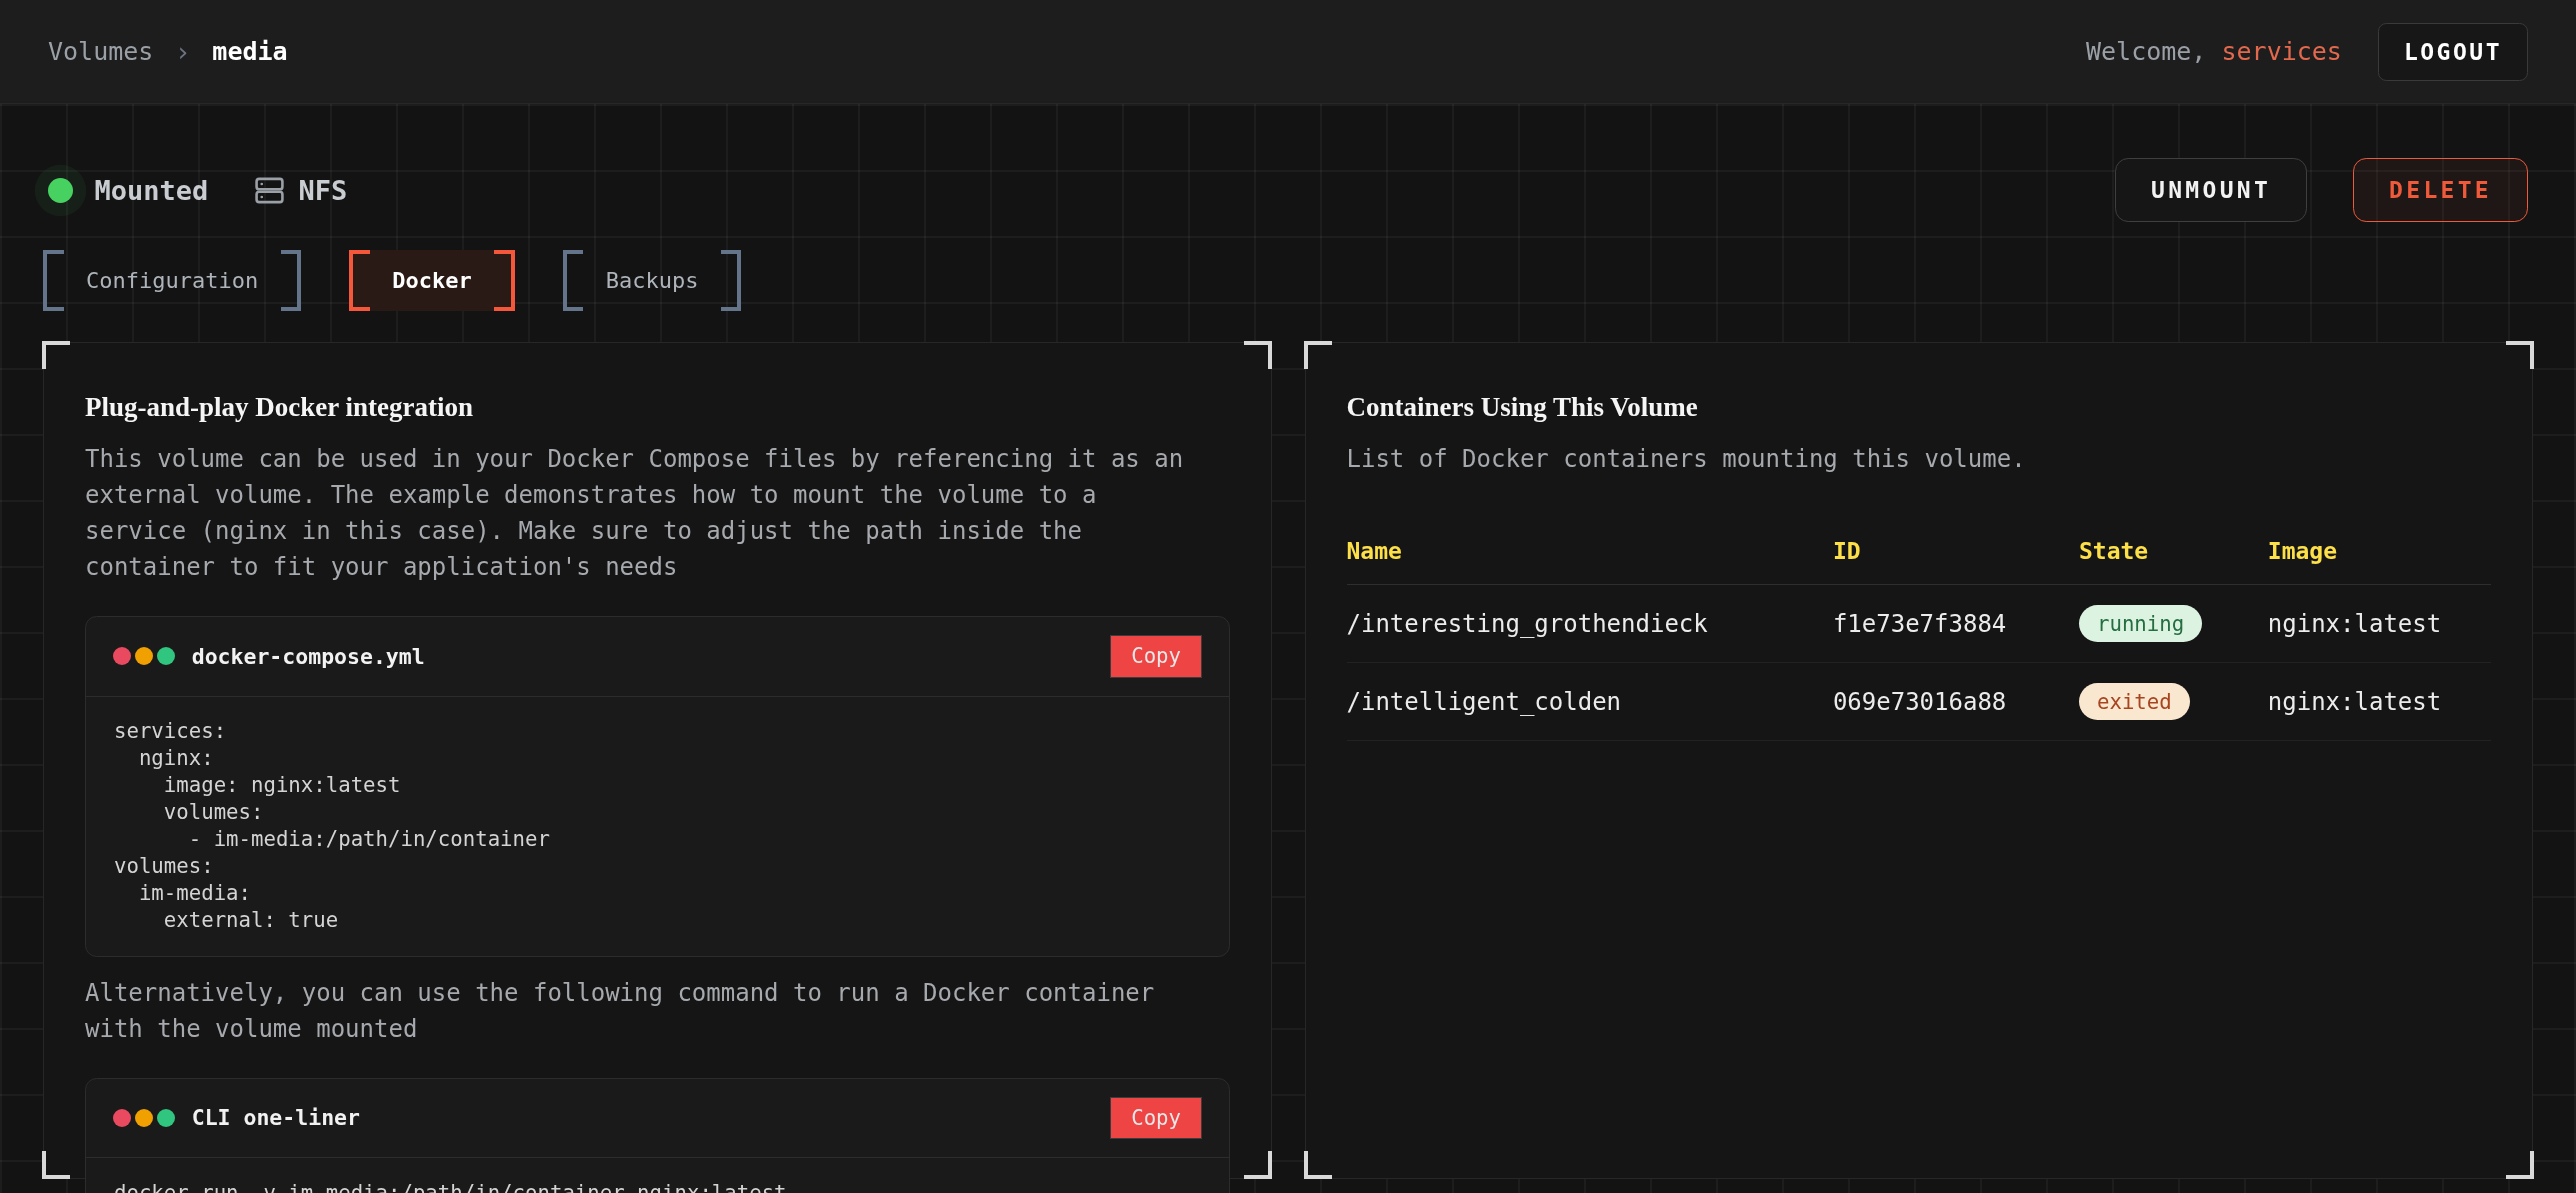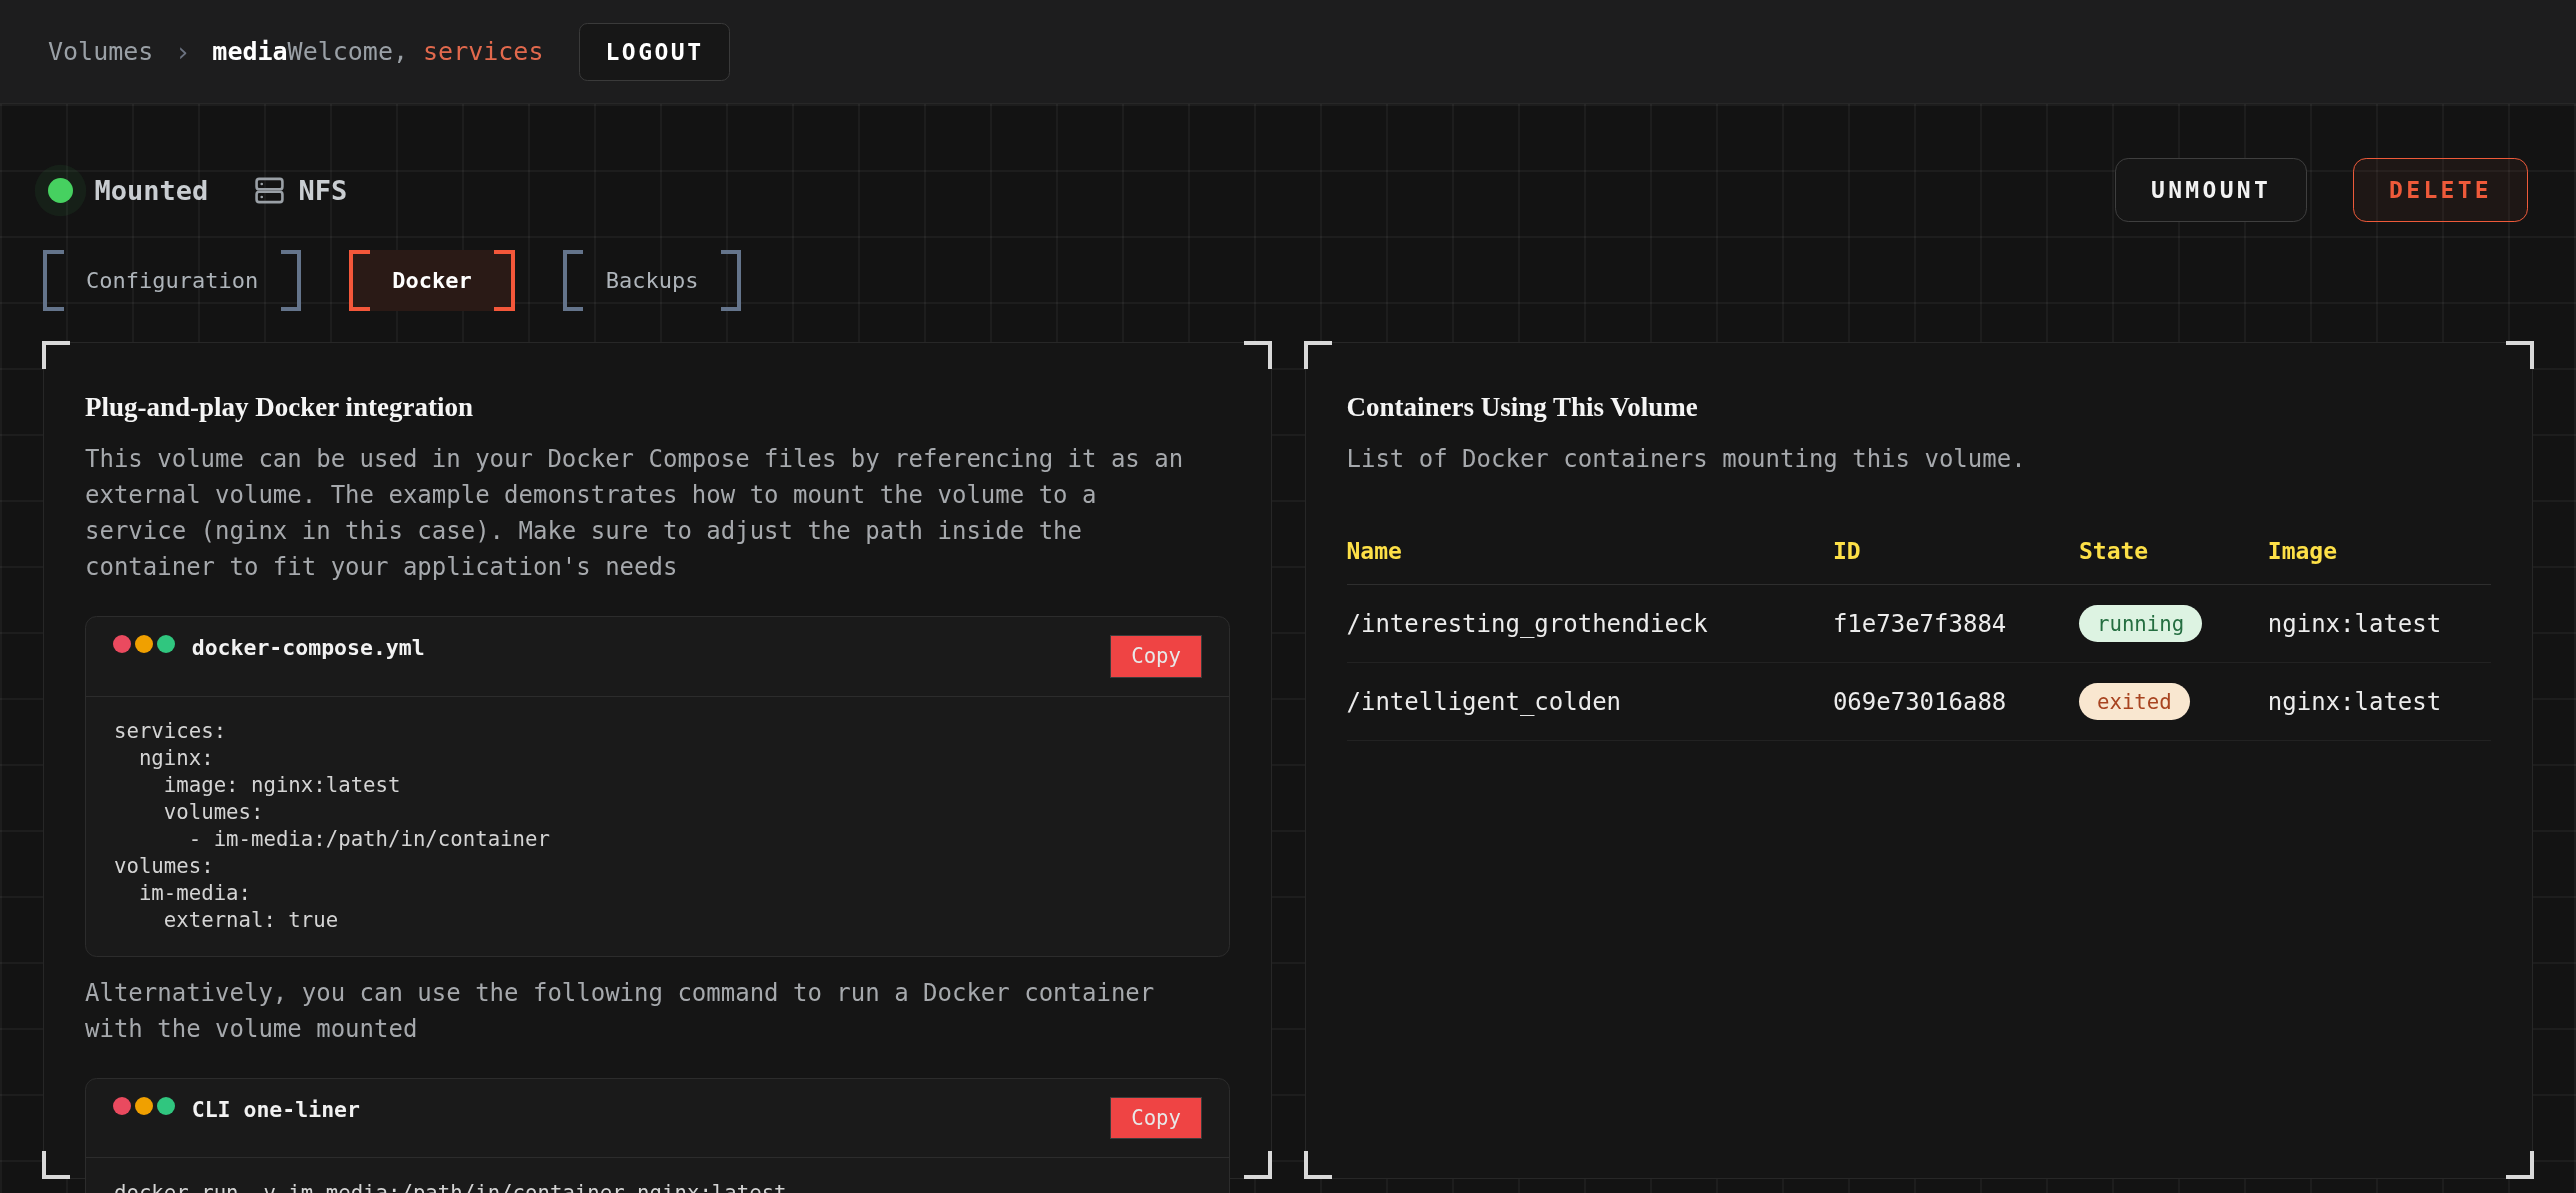--- a/index.html
+++ b/index.html
@@ -1,21 +1,21 @@
 <!DOCTYPE html>
 <html style="font-size:13.2px"><head>
 <meta charset="utf-8">
 <style>
   * { margin:0; padding:0; box-sizing:border-box; }
   html,body { width:2576px; height:1194px; overflow:hidden;
     background:#131313; font-family:"DejaVu Sans Mono", monospace; }
 
   
   .topbar { height:104px; background:#1d1d1e; border-bottom:1.7px solid #272727;
-    display:flex; align-items:center; justify-content:flex-start; padding:0 48px; }
+    display:flex; align-items:center; justify-content:space-between; padding:0 48px;gap:36px; }
   .crumbs { display:flex; align-items:center; gap:21.5px; font-size:25px; }
   .crumb-parent { color:#9aa0a6; cursor:pointer; }
   .crumb-sep { color:#6b7280; font-size:26.5px; }
   .crumb-current { color:#ffffff; font-weight:bold; }
   .top-right { display:flex; align-items:center; gap:36px; }
   .welcome { font-size:25px; color:#9aa0a6; }
   .welcome .username { color:#e2694d; }
   .btn-logout { background:#171717; border:1.7px solid #3a3a3a; border-radius:8.3px;
     color:#ffffff; font-family:inherit; font-weight:bold; font-size:23px;
     letter-spacing:2.5px; padding:15px 25px; cursor:pointer; }
@@ -58,21 +58,21 @@
   .corner.tl { top:-1.7px; left:-1.7px; border-right:none; border-bottom:none; }
   .corner.tr { top:-1.7px; right:-1.7px; border-left:none; border-bottom:none; }
   .corner.bl { bottom:-1.7px; left:-1.7px; border-right:none; border-top:none; }
   .corner.br { bottom:-1.7px; right:-1.7px; border-left:none; border-top:none; }
 
   .panel-title { font-size:27px; font-weight:bold; color:#f5f5f5; margin-top:11.6px;font-family:Liberation Serif, serif; }
   .panel-desc { font-size:24px; color:#a6a9ad; line-height:36px; margin-top:18px; max-width:1108px; }
 
   
   .code-window { margin-top:31px; background:#1a1a1a; border:1.7px solid #2c2c2c; border-radius:11.6px; overflow:hidden; }
-  .code-header { display:flex; gap:4px; padding:18px 26.5px; border-bottom:1.7px solid #2c2c2c; }
+  .code-header { display:flex; align-items:center; gap:4px; padding:18px 26.5px; border-bottom:1.7px solid #2c2c2c; }
   .tdot { width:18px; height:18px; border-radius:50%; }
   .tdot.red { background:#ea4a5f; } .tdot.amber { background:#f0a000; } .tdot.green { background:#30c67f; }
   .code-title { font-size:21.5px; font-weight:bold; color:#f2f2f2; margin-left:13.2px; }
   .btn-copy { margin-left:auto; background:#ef4444; border:1.7px solid #3c3c3c; border-radius:0;
     color:#e8e8e8; font-family:inherit; font-size:20.7px; padding:8.3px 20px; cursor:pointer; }
   .code-body { padding:21.5px 28px; }
   .code-body pre { font-family:inherit; font-size:20.7px; line-height:27px; color:#d4d4d4; white-space:pre; }
 
   
   .table { margin-top:46px; }

